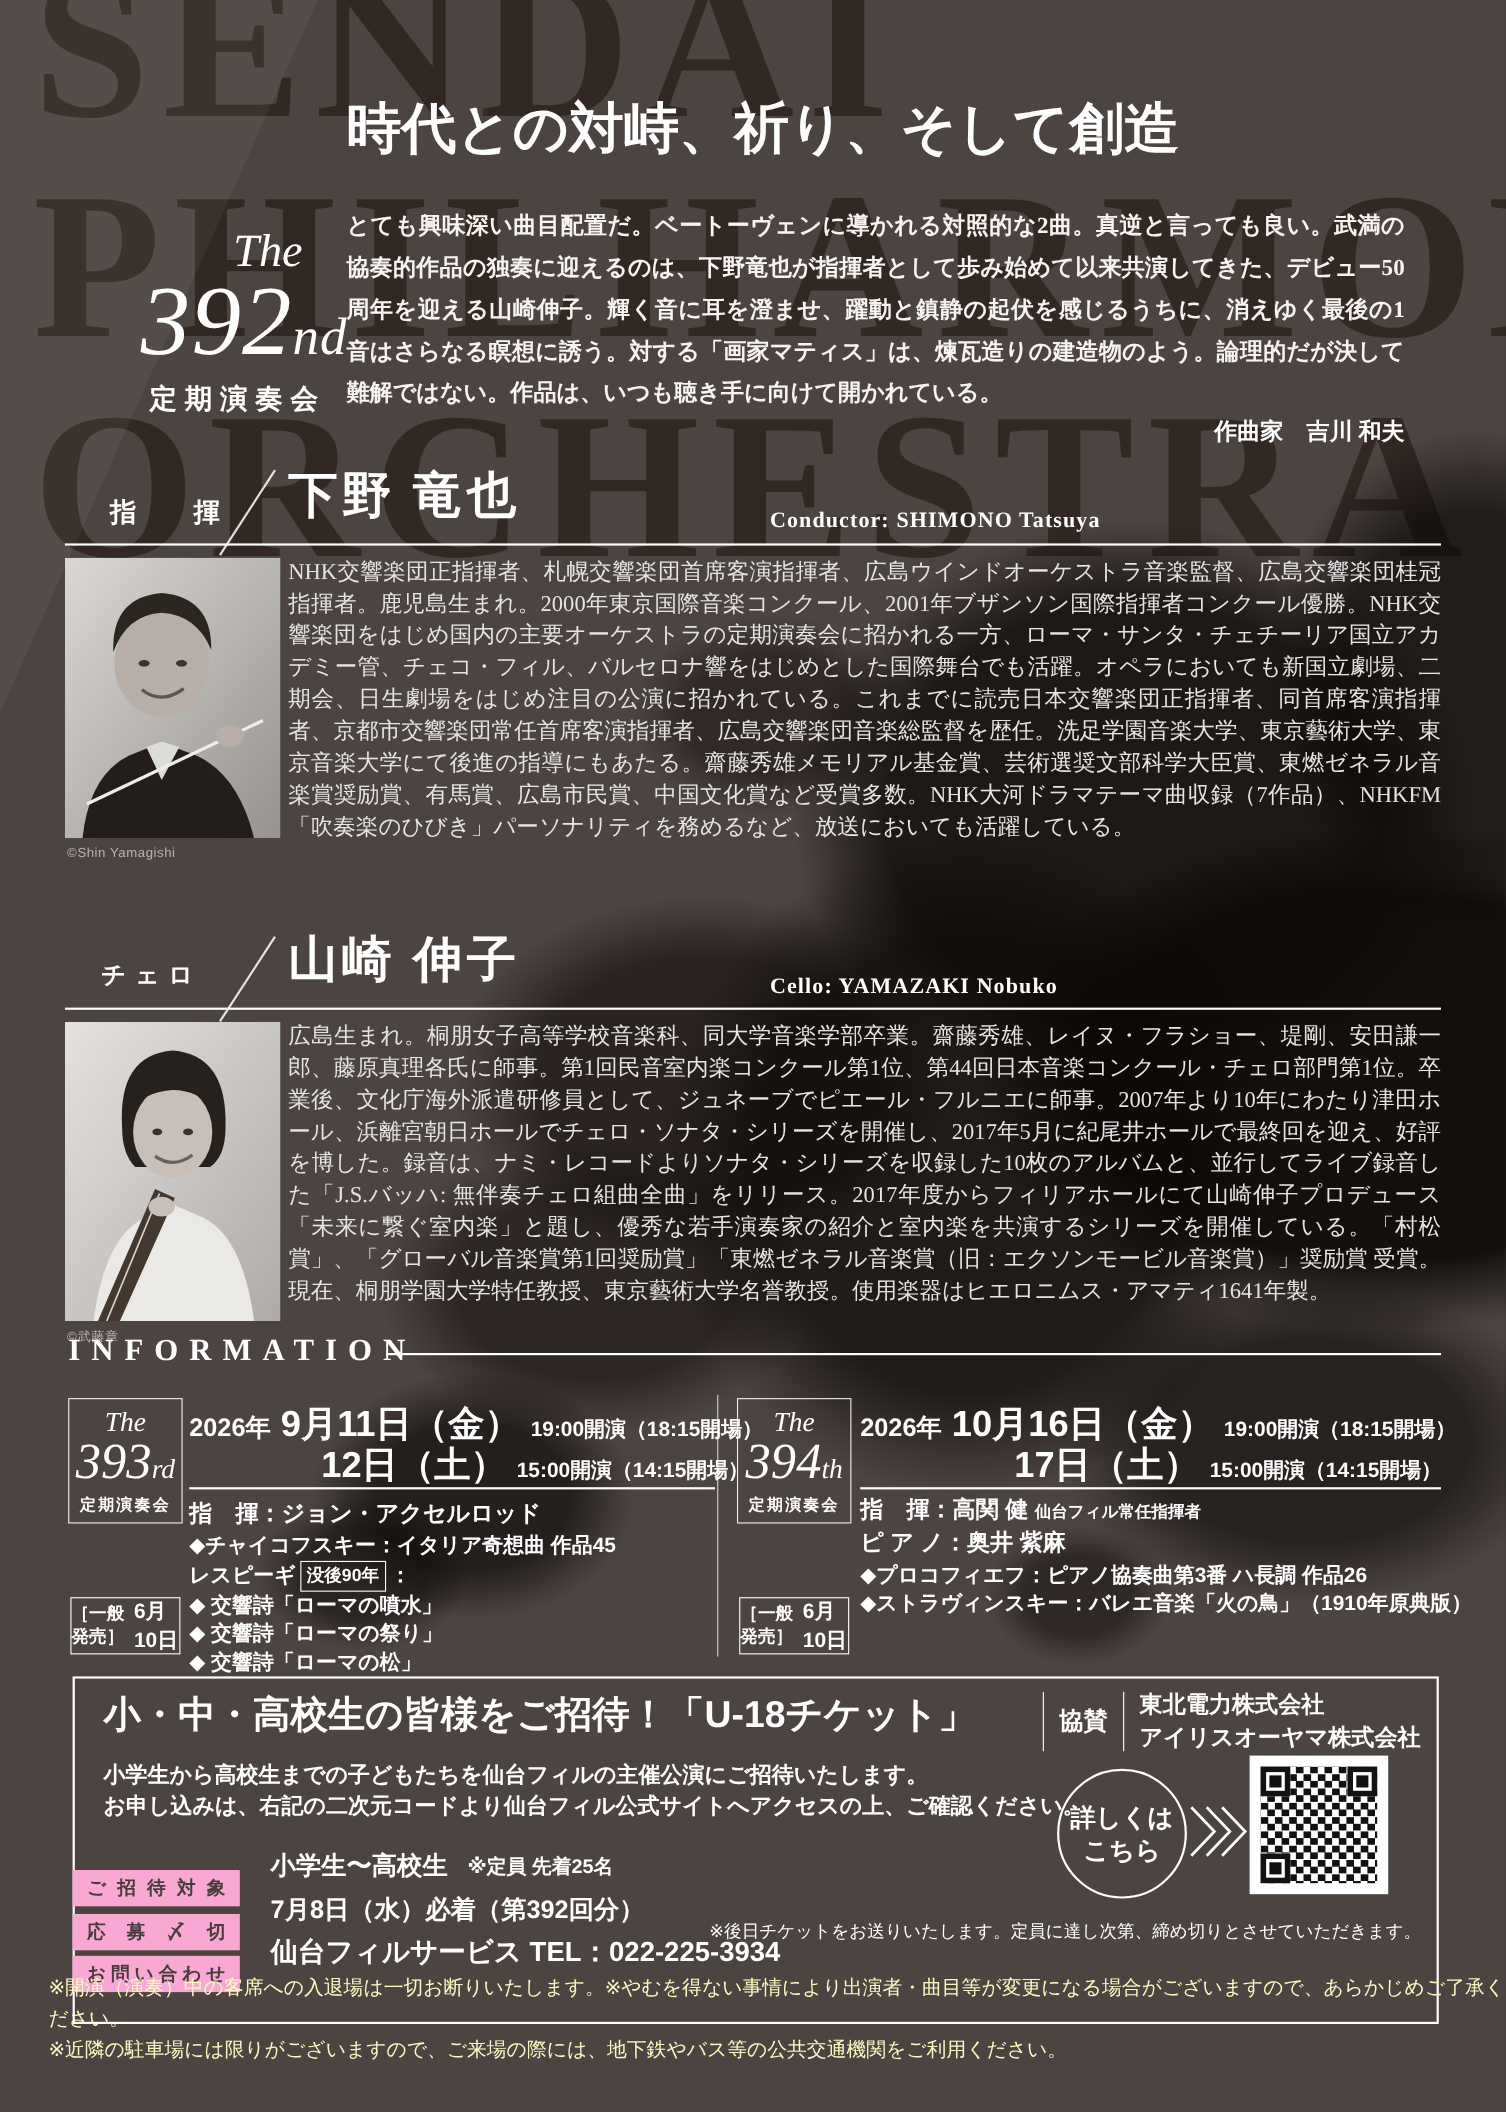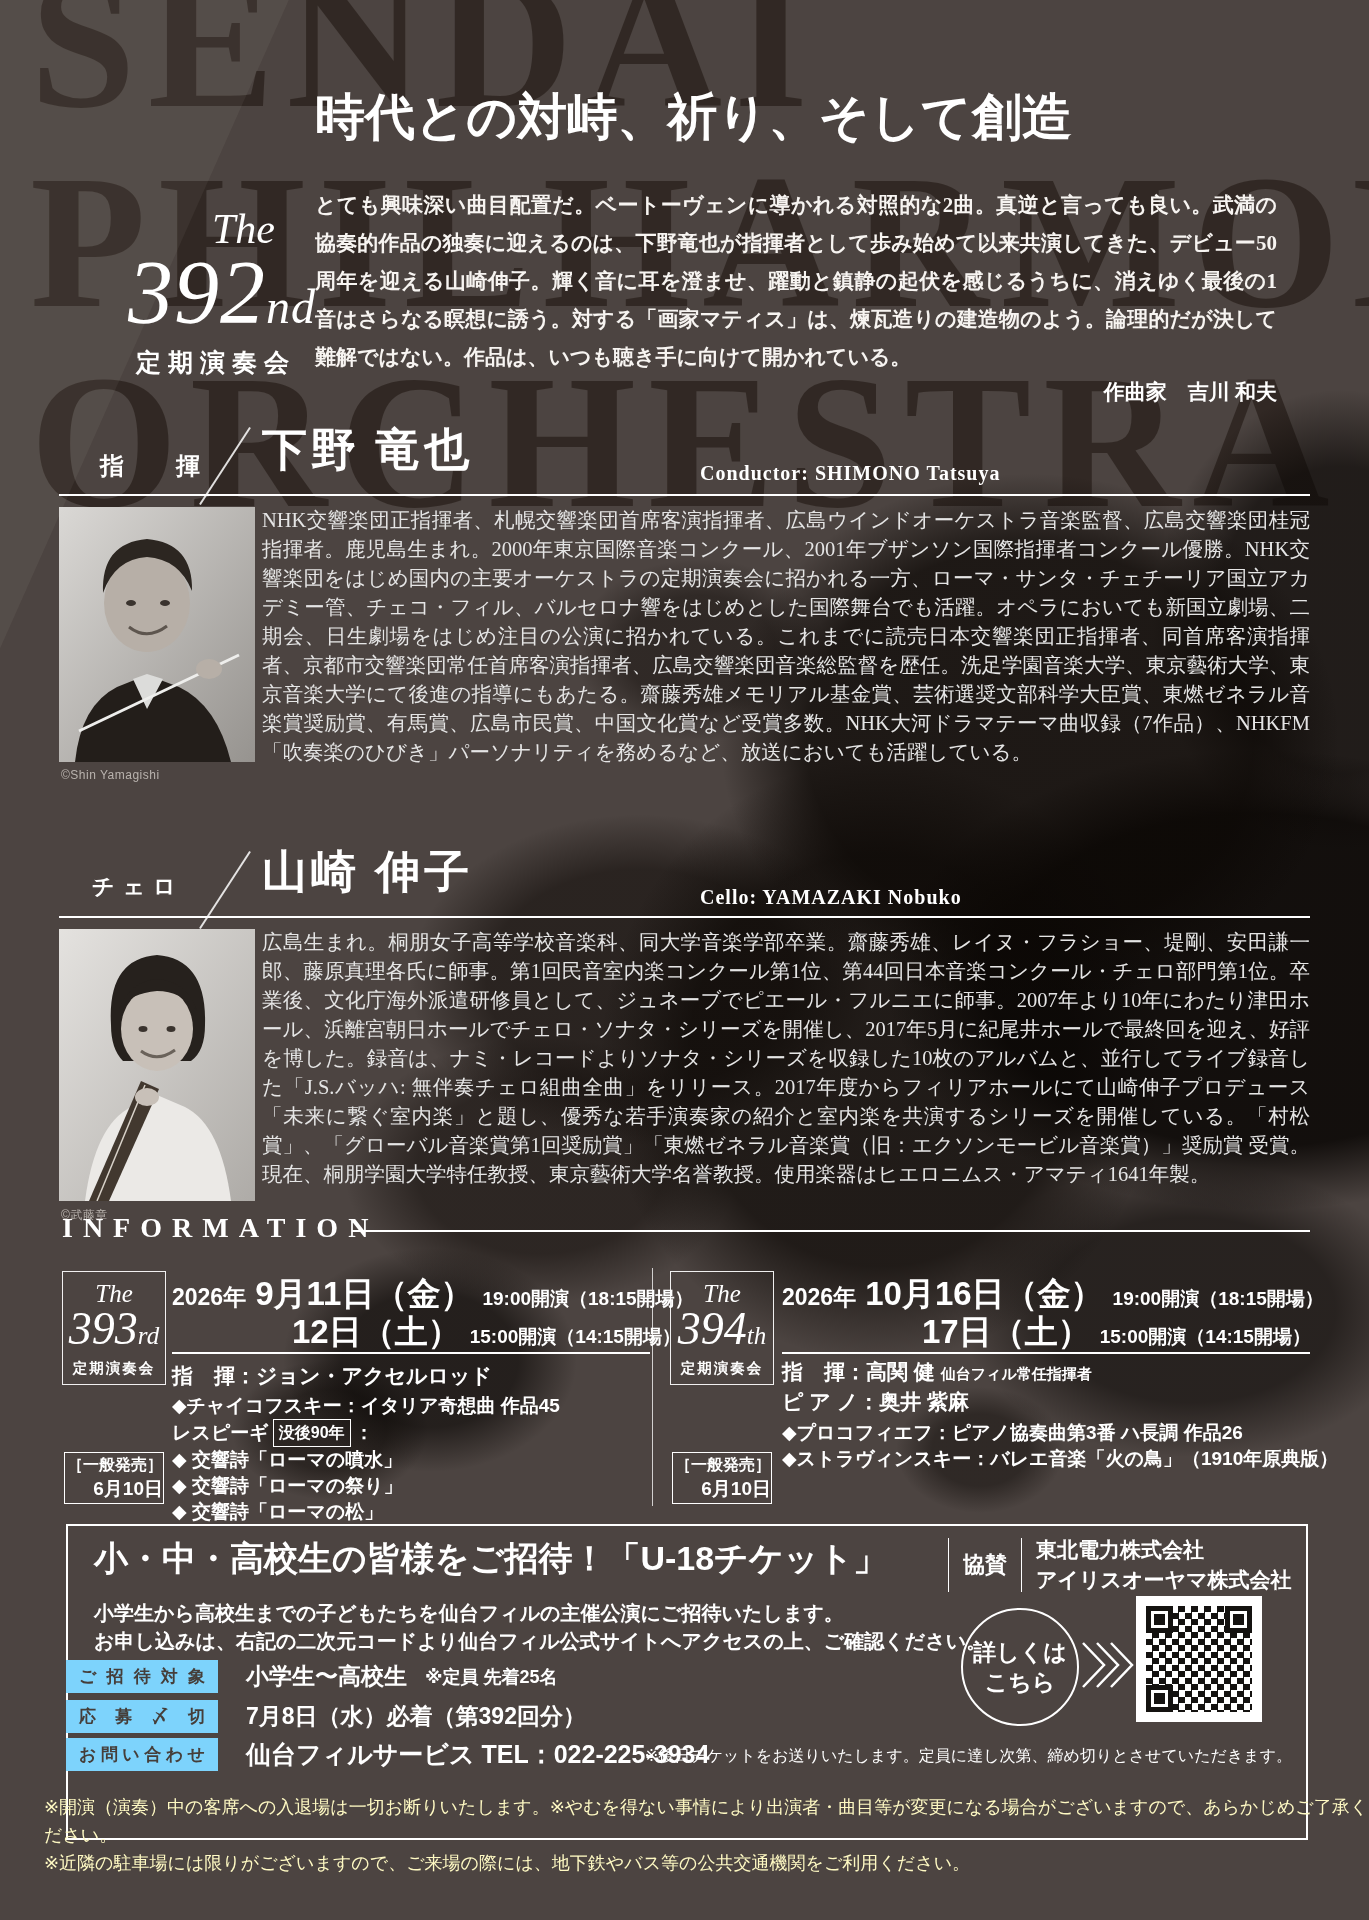--- a/index.html
+++ b/index.html
@@ -53,37 +53,37 @@
   .cbox .c-label{font-size:14.5px;letter-spacing:2px;margin-top:7px;font-weight:700;}
   .daterow{display:flex;align-items:baseline;gap:9px;font-weight:700;white-space:nowrap;}
   .d-year{font-size:23px;}
   .d-day{font-size:33px;}
   .d-time{font-size:19px;}
   .sep{position:absolute;height:1.5px;background:#fff;}
   .perf{font-size:21px;font-weight:700;white-space:nowrap;}
   .perf .note{font-size:15px;}
   .program{font-size:19px;font-weight:700;line-height:26px;white-space:nowrap;}
   .yearbox{display:inline-block;border:1.5px solid #fff;padding:0 5px;font-size:16px;margin:0 4px;vertical-align:1px;}
-  .salebox{position:absolute;width:98px;height:50px;border:1.5px solid #fff;display:flex;flex-direction:column;
-           justify-content:center;align-items:flex-end;font-weight:700;}
+  .salebox{position:absolute;width:98px;height:50px;border:1.5px solid #fff;display:flex;
+           justify-content:center;align-items:center;font-weight:700;}
   .salebox .sl1{font-size:16px;}
   .salebox .sl2{font-size:19px;}
   #col-divider{left:652px;top:1268px;width:1px;height:238px;background:rgba(255,255,255,.75);}
   
   #u18{left:66px;top:1524px;width:1242px;height:316px;border:2.5px solid #fff;box-sizing:border-box;}
   #u18 .in{position:absolute;}
   #u18-title{left:26px;top:10px;font-size:34px;font-weight:700;white-space:nowrap;}
   #sponsor{left:880px;top:8px;display:flex;align-items:center;gap:14px;height:62px;}
   .vline{width:1px;height:54px;background:#fff;}
   #sponsor .sp-label{font-size:22px;font-weight:700;}
   #sponsor .sp-names{font-size:21px;font-weight:700;line-height:30px;white-space:nowrap;}
   .u-desc{left:26px;font-size:20px;font-weight:700;white-space:nowrap;}
   .u-row{left:-2px;display:flex;align-items:center;}
-  .u-label{width:152px;background:#7dd3fc;color:#453e3a;font-weight:700;font-size:17px;padding:5px 13px;
-           box-sizing:border-box;text-align:justify;text-align-last:justify;}
+  .u-label{width:152px;background:#f9a8d4;color:#453e3a;font-weight:700;font-size:17px;padding:5px 13px;
+           box-sizing:border-box;text-align:justify;text-align-last:justify;margin-top:40px;}
   .u-val{margin-left:28px;font-weight:700;font-size:23px;white-space:nowrap;}
   .u-note{margin-left:18px;font-weight:700;font-size:18px;}
   #u18-circle{left:893px;top:82px;width:114px;height:114px;border:2px solid #fff;border-radius:50%;
       display:flex;flex-direction:column;justify-content:center;align-items:center;font-size:23px;font-weight:700;line-height:30px;}
   #u18-arrows{left:1012px;top:112px;}
   #qr{left:1068px;top:70px;width:126px;height:126px;background:#fff;box-sizing:border-box;padding:10px;}
   #qr .qr-inner{position:relative;width:100%;height:100%;
       background:conic-gradient(#141210 25%,#fff 0 50%,#141210 0 75%,#fff 0);background-size:13px 13px;}
   .finder{position:absolute;width:27px;height:27px;border:5px solid #141210;background:#fff;box-sizing:border-box;}
   .finder::after{content:"";position:absolute;inset:3px;background:#141210;}

